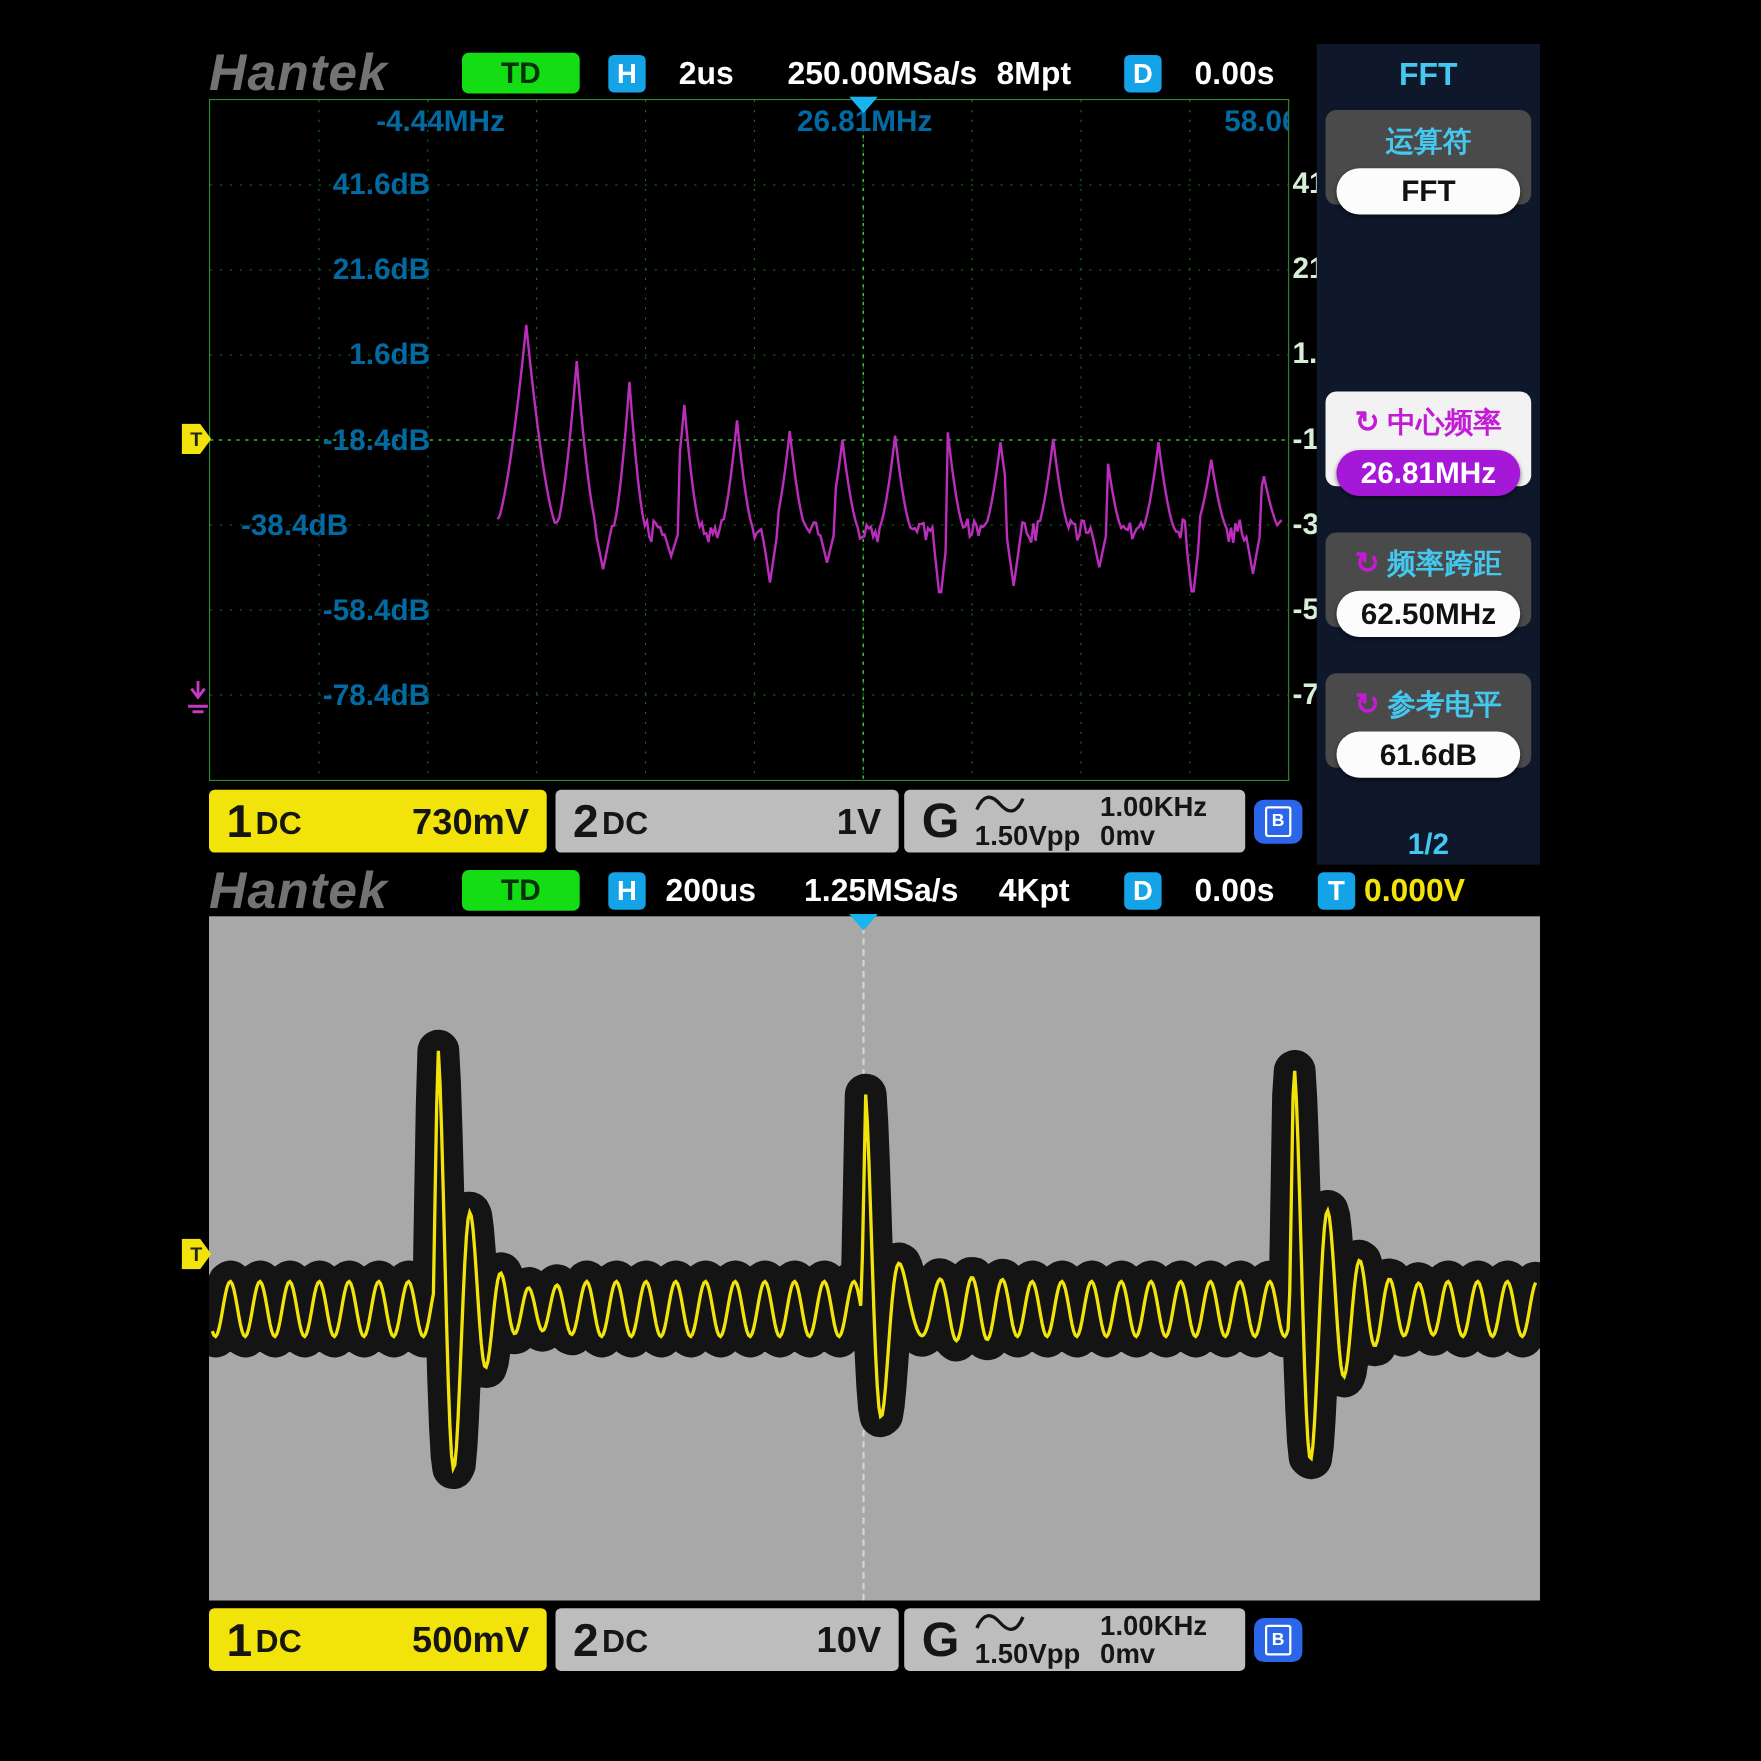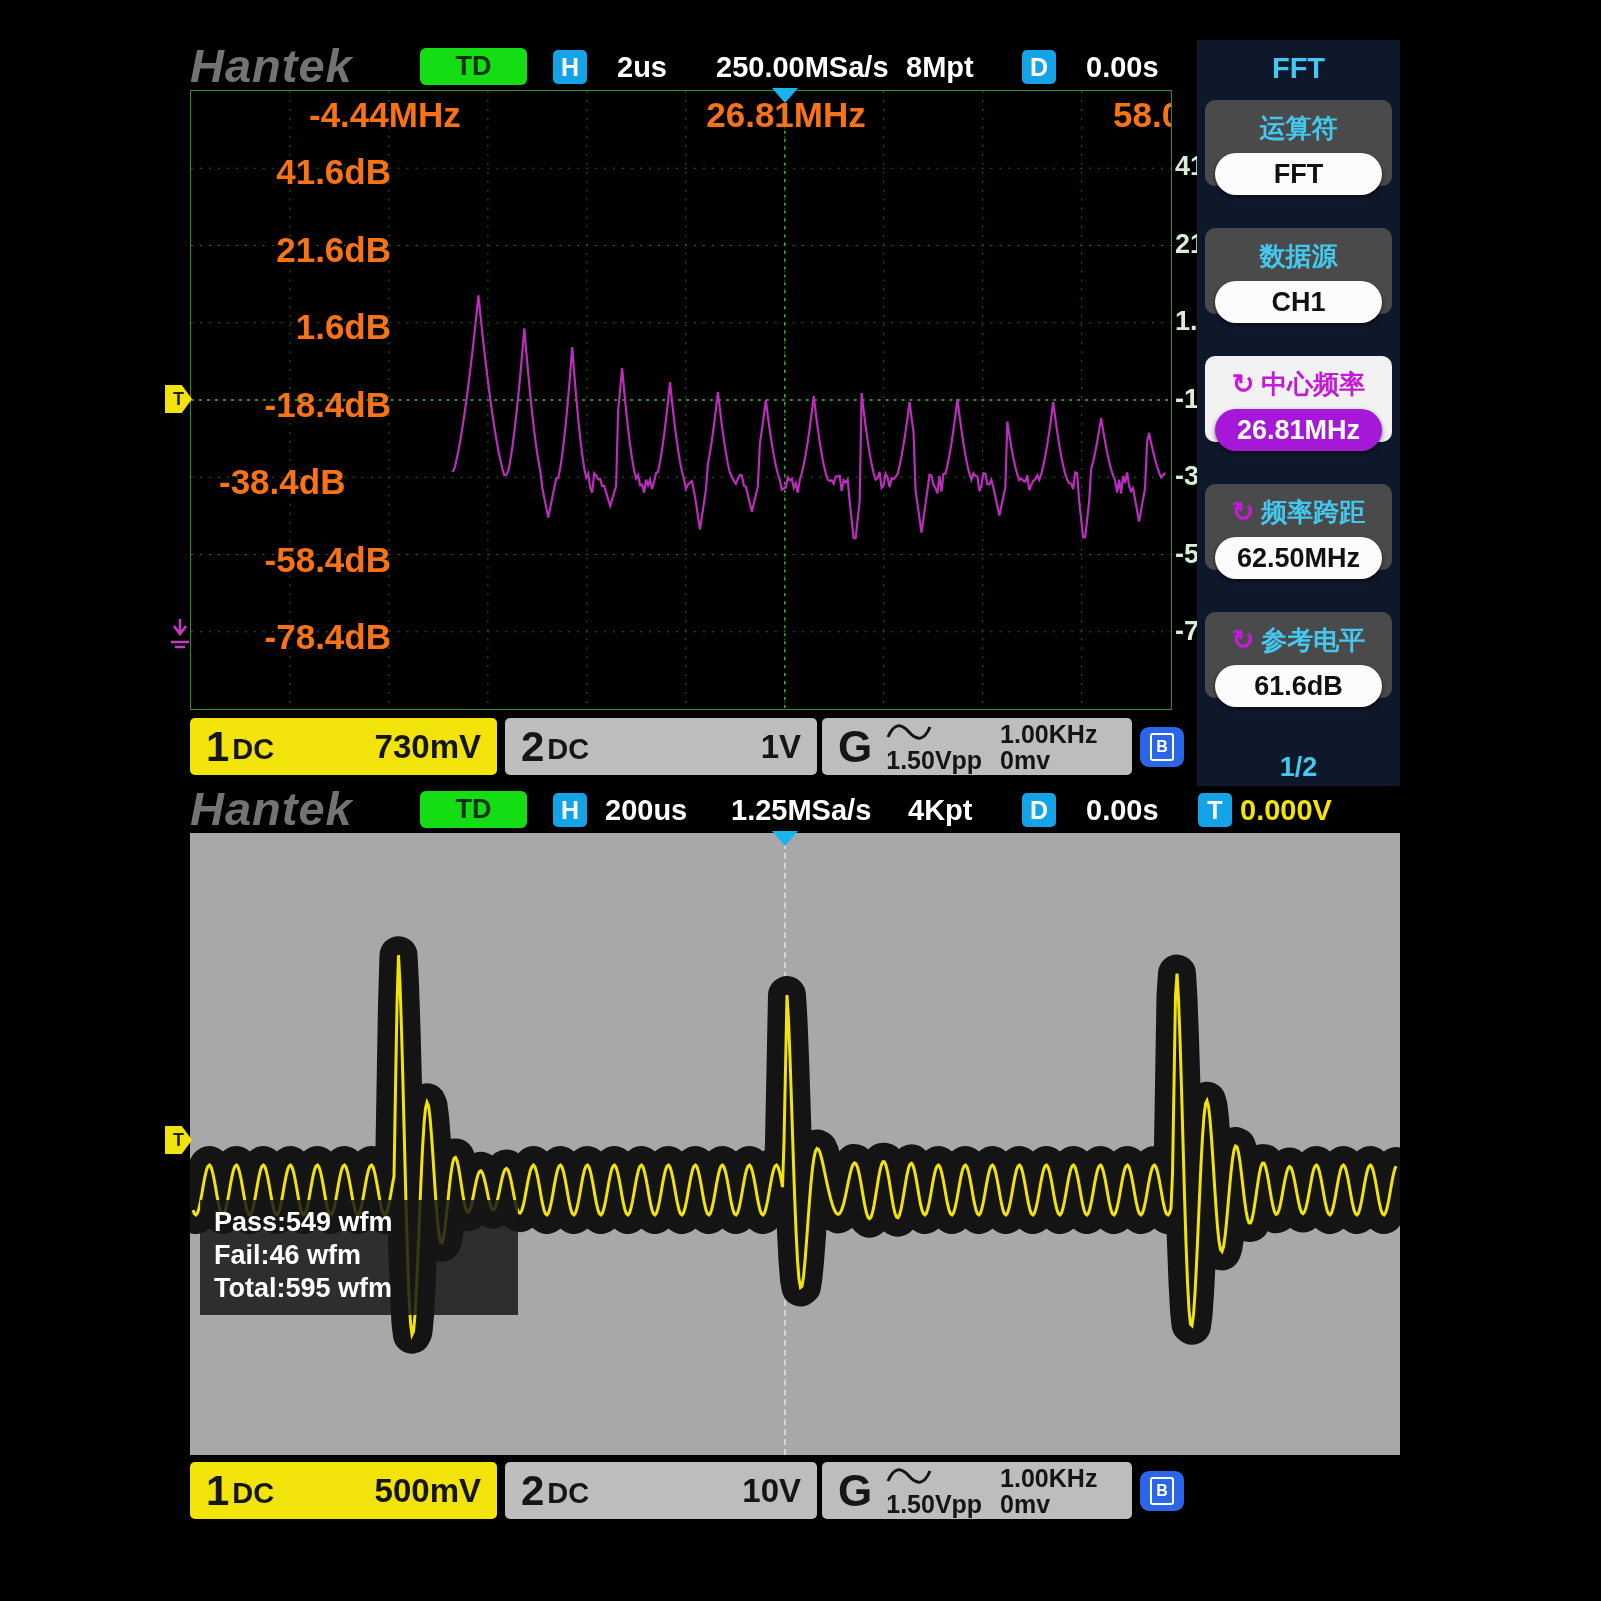--- a/index.html
+++ b/index.html
@@ -6,21 +6,21 @@
 html,body{background:#000}
 .stage{position:relative;width:1601px;height:1601px;background:#000;font-family:"Liberation Sans",sans-serif;overflow:hidden}
 .abs{position:absolute}
 .brand{font-style:italic;font-weight:700;font-size:47px;color:#737373;line-height:1;letter-spacing:1px}
 .badge-g{background:#14dd14;color:#05320b;font-weight:700;font-size:27px;display:flex;align-items:center;justify-content:center;border-radius:6px;width:107px;height:37px}
 .badge-c{background:#14a3e6;color:#fff;font-weight:700;font-size:25px;display:flex;align-items:center;justify-content:center;border-radius:5px;width:34px;height:34px}
 .htxt{color:#fff;font-weight:700;font-size:29px;white-space:nowrap;line-height:1}
 .graph1{left:190px;top:90px;width:982px;height:620px;background:#000;border:1px solid #2d8f2d;overflow:hidden}
 .graph2{left:190px;top:833px;width:1210px;height:622px;background:#a8a8a8;overflow:hidden}
 svg.layer{position:absolute;left:0;top:0;width:100%;height:100%}
-.glabel{position:absolute;color:#f97316;font-weight:700;font-size:35px;line-height:1;white-space:nowrap}
+.glabel{position:absolute;color:#0369a1;font-weight:700;font-size:27px;line-height:1;white-space:nowrap}
 .rlabel{color:#d6efd6;font-weight:700;font-size:27px;line-height:1;white-space:nowrap;z-index:1}
 .tri{width:0;height:0;border-left:13px solid transparent;border-right:13px solid transparent;border-top:15px solid #18b4ee;z-index:3}
 .tmark{width:27px;height:28px;background:#f2e40a;clip-path:polygon(0 0,62% 0,100% 50%,62% 100%,0 100%);color:#222;font-weight:700;font-size:18px;display:flex;align-items:center;justify-content:center;z-index:3}
 .chbox{height:57px;border-radius:5px;display:flex;align-items:center;padding:0 16px;color:#151515}
 .ch-y{background:#f2e40a}
 .ch-g{background:#bdbdbd}
 .chnum{font-size:42px;font-weight:700;line-height:1}
 .chcoup{font-size:29px;font-weight:700;margin-left:3px;margin-top:5px}
 .chval{margin-left:auto;font-size:33px;font-weight:700}
 .gletter{font-size:44px;font-weight:700;line-height:1}
@@ -131,24 +131,20 @@
   <div class="abs usb" style="left:1140px;top:727px">
     <div class="inner">B</div>
   </div>
 
   <div class="abs menu">
     <div class="mtitle">FFT</div>
     <div class="mitem" style="top:60px">
       <div class="mlabel">运算符</div>
       <div class="mval">FFT</div>
     </div>
-    <div class="mitem" style="top:188px">
-      <div class="mlabel">数据源</div>
-      <div class="mval">CH1</div>
-    </div>
     <div class="mitem sel" style="top:316px">
       <div class="mlabel">
           <span class="knob">↻</span>
           <span>中心频率</span>
         </div>
       <div class="mval">26.81MHz</div>
     </div>
     <div class="mitem" style="top:444px">
       <div class="mlabel">
           <span class="knob">↻</span>
@@ -181,25 +177,20 @@
     <div class="trigdash"></div>
     <svg class="layer" id="wave-svg" viewBox="0 0 1210 622" preserveAspectRatio="none">
         <path d="M3.0 377.1 L4.5 380.9 L6.0 382.0 L7.5 380.0 L9.0 375.2 L10.5 368.2 L12.0 359.9 L13.5 351.2 L15.0 343.3 L16.5 336.9 L18.0 333.1 L19.5 332.0 L21.0 334.0 L22.5 338.8 L24.0 345.8 L25.5 354.1 L27.0 362.8 L28.5 370.7 L30.0 377.1 L31.5 380.9 L33.0 382.0 L34.5 380.0 L36.0 375.2 L37.5 368.2 L39.0 359.9 L40.5 351.2 L42.0 343.3 L43.5 336.9 L45.0 333.1 L46.5 332.0 L48.0 334.0 L49.5 338.8 L51.0 345.8 L52.5 354.1 L54.0 362.8 L55.5 370.7 L57.0 377.1 L58.5 380.9 L60.0 382.0 L61.5 380.0 L63.0 375.2 L64.5 368.2 L66.0 359.9 L67.5 351.2 L69.0 343.3 L70.5 336.9 L72.0 333.1 L73.5 332.0 L75.0 334.0 L76.5 338.8 L78.0 345.8 L79.5 354.1 L81.0 362.8 L82.5 370.7 L84.0 377.1 L85.5 380.9 L87.0 382.0 L88.5 380.0 L90.0 375.2 L91.5 368.2 L93.0 359.9 L94.5 351.2 L96.0 343.3 L97.5 336.9 L99.0 333.1 L100.5 332.0 L102.0 334.0 L103.5 338.8 L105.0 345.8 L106.5 354.1 L108.0 362.8 L109.5 370.7 L111.0 377.1 L112.5 380.9 L114.0 382.0 L115.5 380.0 L117.0 375.2 L118.5 368.2 L120.0 359.9 L121.5 351.2 L123.0 343.3 L124.5 336.9 L126.0 333.1 L127.5 332.0 L129.0 334.0 L130.5 338.8 L132.0 345.8 L133.5 354.1 L135.0 362.8 L136.5 370.7 L138.0 377.1 L139.5 380.9 L141.0 382.0 L142.5 380.0 L144.0 375.2 L145.5 368.2 L147.0 359.9 L148.5 351.2 L150.0 343.3 L151.5 336.9 L153.0 333.1 L154.5 332.0 L156.0 334.0 L157.5 338.8 L159.0 345.8 L160.5 354.1 L162.0 362.8 L163.5 370.7 L165.0 377.1 L166.5 380.9 L168.0 382.0 L169.5 380.0 L171.0 375.2 L172.5 368.2 L174.0 359.9 L175.5 351.2 L177.0 343.3 L178.5 336.9 L180.0 333.1 L181.5 332.0 L183.0 334.0 L184.5 338.8 L186.0 345.8 L187.5 354.1 L189.0 362.8 L190.5 370.7 L192.0 377.1 L193.5 380.9 L195.0 382.0 L196.5 380.0 L198.0 375.2 L199.5 368.2 L201.0 359.9 L202.5 351.2 L204.0 343.3 L205.5 256.3 L207.0 171.8 L208.5 122.2 L210.0 151.1 L211.5 196.2 L213.0 251.9 L214.5 312.1 L216.0 370.8 L217.5 422.6 L219.0 463.3 L220.5 490.1 L222.0 501.7 L223.5 498.4 L225.0 481.9 L226.5 454.8 L228.0 420.9 L229.5 383.9 L231.0 347.8 L232.5 315.9 L234.0 291.2 L235.5 275.4 L237.0 269.3 L238.5 272.6 L240.0 284.3 L241.5 302.3 L243.0 324.2 L244.5 347.5 L246.0 369.5 L247.5 388.1 L249.0 401.5 L250.5 408.8 L252.0 409.8 L253.5 404.8 L255.0 395.0 L256.5 381.8 L258.0 367.1 L259.5 352.6 L261.0 340.1 L262.5 330.7 L264.0 325.4 L265.5 324.4 L267.0 327.5 L268.5 334.1 L270.0 343.0 L271.5 352.9 L273.0 362.6 L274.5 370.8 L276.0 376.5 L277.5 379.2 L279.0 378.7 L280.5 375.2 L282.0 369.4 L283.5 362.1 L285.0 354.3 L286.5 347.2 L288.0 341.7 L289.5 338.5 L291.0 337.9 L292.5 340.1 L294.0 344.6 L295.5 350.8 L297.0 357.9 L298.5 365.0 L300.0 370.9 L301.5 375.1 L303.0 376.8 L304.5 376.0 L306.0 372.6 L307.5 367.0 L309.0 360.1 L310.5 352.7 L312.0 345.7 L313.5 340.0 L315.0 336.4 L316.5 335.4 L318.0 337.0 L319.5 341.2 L321.0 347.5 L322.5 355.0 L324.0 362.9 L325.5 370.2 L327.0 375.9 L328.5 379.4 L330.0 380.1 L331.5 378.1 L333.0 373.5 L334.5 366.8 L336.0 358.8 L337.5 350.6 L339.0 343.1 L340.5 337.1 L342.0 333.6 L343.5 332.0 L345.0 334.0 L346.5 338.8 L348.0 345.8 L349.5 354.1 L351.0 362.8 L352.5 370.7 L354.0 377.1 L355.5 380.9 L357.0 382.0 L358.5 380.0 L360.0 375.2 L361.5 368.2 L363.0 359.9 L364.5 351.2 L366.0 343.3 L367.5 336.9 L369.0 333.1 L370.5 332.0 L372.0 334.0 L373.5 338.8 L375.0 345.8 L376.5 354.1 L378.0 362.8 L379.5 370.7 L381.0 377.1 L382.5 380.9 L384.0 382.0 L385.5 380.0 L387.0 375.2 L388.5 368.2 L390.0 359.9 L391.5 351.2 L393.0 343.3 L394.5 336.9 L396.0 333.1 L397.5 332.0 L399.0 334.0 L400.5 338.8 L402.0 345.8 L403.5 354.1 L405.0 362.8 L406.5 370.7 L408.0 377.1 L409.5 380.9 L411.0 382.0 L412.5 380.0 L414.0 375.2 L415.5 368.2 L417.0 359.9 L418.5 351.2 L420.0 343.3 L421.5 336.9 L423.0 333.1 L424.5 332.0 L426.0 334.0 L427.5 338.8 L429.0 345.8 L430.5 354.1 L432.0 362.8 L433.5 370.7 L435.0 377.1 L436.5 380.9 L438.0 382.0 L439.5 380.0 L441.0 375.2 L442.5 368.2 L444.0 359.9 L445.5 351.2 L447.0 343.3 L448.5 336.9 L450.0 333.1 L451.5 332.0 L453.0 334.0 L454.5 338.8 L456.0 345.8 L457.5 354.1 L459.0 362.8 L460.5 370.7 L462.0 377.1 L463.5 380.9 L465.0 382.0 L466.5 380.0 L468.0 375.2 L469.5 368.2 L471.0 359.9 L472.5 351.2 L474.0 343.3 L475.5 336.9 L477.0 333.1 L478.5 332.0 L480.0 334.0 L481.5 338.8 L483.0 345.8 L484.5 354.1 L486.0 362.8 L487.5 370.7 L489.0 377.1 L490.5 380.9 L492.0 382.0 L493.5 380.0 L495.0 375.2 L496.5 368.2 L498.0 359.9 L499.5 351.2 L501.0 343.3 L502.5 336.9 L504.0 333.1 L505.5 332.0 L507.0 334.0 L508.5 338.8 L510.0 345.8 L511.5 354.1 L513.0 362.8 L514.5 370.7 L516.0 377.1 L517.5 380.9 L519.0 382.0 L520.5 380.0 L522.0 375.2 L523.5 368.2 L525.0 359.9 L526.5 351.2 L528.0 343.3 L529.5 336.9 L531.0 333.1 L532.5 332.0 L534.0 334.0 L535.5 338.8 L537.0 345.8 L538.5 354.1 L540.0 362.8 L541.5 370.7 L543.0 377.1 L544.5 380.9 L546.0 382.0 L547.5 380.0 L549.0 375.2 L550.5 368.2 L552.0 359.9 L553.5 351.2 L555.0 343.3 L556.5 336.9 L558.0 333.1 L559.5 332.0 L561.0 334.0 L562.5 338.8 L564.0 345.8 L565.5 354.1 L567.0 362.8 L568.5 370.7 L570.0 377.1 L571.5 380.9 L573.0 382.0 L574.5 380.0 L576.0 375.2 L577.5 368.2 L579.0 359.9 L580.5 351.2 L582.0 343.3 L583.5 336.9 L585.0 333.1 L586.5 332.0 L588.0 334.0 L589.5 338.8 L591.0 345.8 L592.5 354.1 L594.0 309.0 L595.5 236.4 L597.0 162.1 L598.5 187.3 L600.0 224.7 L601.5 269.3 L603.0 315.9 L604.5 360.1 L606.0 398.0 L607.5 427.2 L609.0 446.1 L610.5 454.5 L612.0 453.2 L613.5 443.7 L615.0 428.1 L616.5 408.8 L618.0 388.0 L619.5 367.8 L621.0 349.8 L622.5 335.2 L624.0 324.6 L625.5 318.1 L627.0 315.5 L628.5 316.3 L630.0 319.7 L631.5 324.9 L633.0 331.4 L634.5 338.5 L636.0 345.7 L637.5 352.7 L639.0 359.2 L640.5 365.2 L642.0 370.4 L643.5 374.8 L645.0 378.2 L646.5 380.4 L648.0 381.3 L649.5 380.7 L651.0 378.4 L652.5 374.6 L654.0 369.3 L655.5 362.8 L657.0 355.5 L658.5 348.1 L660.0 341.2 L661.5 335.5 L663.0 331.6 L664.5 329.9 L666.0 330.8 L667.5 334.2 L669.0 340.0 L670.5 347.6 L672.0 356.3 L673.5 365.2 L675.0 373.4 L676.5 380.0 L678.0 384.3 L679.5 385.7 L681.0 384.1 L682.5 379.5 L684.0 372.6 L685.5 363.8 L687.0 354.4 L688.5 345.2 L690.0 337.3 L691.5 331.5 L693.0 328.7 L694.5 328.9 L696.0 332.4 L697.5 338.6 L699.0 346.8 L700.5 356.2 L702.0 365.6 L703.5 374.0 L705.0 380.4 L706.5 384.1 L708.0 384.6 L709.5 381.9 L711.0 376.4 L712.5 368.6 L714.0 359.5 L715.5 350.2 L717.0 341.8 L718.5 335.2 L720.0 331.2 L721.5 330.3 L723.0 332.5 L724.5 337.6 L726.0 345.0 L727.5 353.7 L729.0 362.8 L730.5 371.2 L732.0 377.1 L733.5 380.9 L735.0 382.0 L736.5 380.0 L738.0 375.2 L739.5 368.2 L741.0 359.9 L742.5 351.2 L744.0 343.3 L745.5 336.9 L747.0 333.1 L748.5 332.0 L750.0 334.0 L751.5 338.8 L753.0 345.8 L754.5 354.1 L756.0 362.8 L757.5 370.7 L759.0 377.1 L760.5 380.9 L762.0 382.0 L763.5 380.0 L765.0 375.2 L766.5 368.2 L768.0 359.9 L769.5 351.2 L771.0 343.3 L772.5 336.9 L774.0 333.1 L775.5 332.0 L777.0 334.0 L778.5 338.8 L780.0 345.8 L781.5 354.1 L783.0 362.8 L784.5 370.7 L786.0 377.1 L787.5 380.9 L789.0 382.0 L790.5 380.0 L792.0 375.2 L793.5 368.2 L795.0 359.9 L796.5 351.2 L798.0 343.3 L799.5 336.9 L801.0 333.1 L802.5 332.0 L804.0 334.0 L805.5 338.8 L807.0 345.8 L808.5 354.1 L810.0 362.8 L811.5 370.7 L813.0 377.1 L814.5 380.9 L816.0 382.0 L817.5 380.0 L819.0 375.2 L820.5 368.2 L822.0 359.9 L823.5 351.2 L825.0 343.3 L826.5 336.9 L828.0 333.1 L829.5 332.0 L831.0 334.0 L832.5 338.8 L834.0 345.8 L835.5 354.1 L837.0 362.8 L838.5 370.7 L840.0 377.1 L841.5 380.9 L843.0 382.0 L844.5 380.0 L846.0 375.2 L847.5 368.2 L849.0 359.9 L850.5 351.2 L852.0 343.3 L853.5 336.9 L855.0 333.1 L856.5 332.0 L858.0 334.0 L859.5 338.8 L861.0 345.8 L862.5 354.1 L864.0 362.8 L865.5 370.7 L867.0 377.1 L868.5 380.9 L870.0 382.0 L871.5 380.0 L873.0 375.2 L874.5 368.2 L876.0 359.9 L877.5 351.2 L879.0 343.3 L880.5 336.9 L882.0 333.1 L883.5 332.0 L885.0 334.0 L886.5 338.8 L888.0 345.8 L889.5 354.1 L891.0 362.8 L892.5 370.7 L894.0 377.1 L895.5 380.9 L897.0 382.0 L898.5 380.0 L900.0 375.2 L901.5 368.2 L903.0 359.9 L904.5 351.2 L906.0 343.3 L907.5 336.9 L909.0 333.1 L910.5 332.0 L912.0 334.0 L913.5 338.8 L915.0 345.8 L916.5 354.1 L918.0 362.8 L919.5 370.7 L921.0 377.1 L922.5 380.9 L924.0 382.0 L925.5 380.0 L927.0 375.2 L928.5 368.2 L930.0 359.9 L931.5 351.2 L933.0 343.3 L934.5 336.9 L936.0 333.1 L937.5 332.0 L939.0 334.0 L940.5 338.8 L942.0 345.8 L943.5 354.1 L945.0 362.8 L946.5 370.7 L948.0 377.1 L949.5 380.9 L951.0 382.0 L952.5 380.0 L954.0 375.2 L955.5 368.2 L957.0 359.9 L958.5 351.2 L960.0 343.3 L961.5 336.9 L963.0 333.1 L964.5 332.0 L966.0 334.0 L967.5 338.8 L969.0 345.8 L970.5 354.1 L972.0 362.8 L973.5 370.7 L975.0 377.1 L976.5 380.9 L978.0 382.0 L979.5 380.0 L981.0 375.2 L982.5 341.3 L984.0 252.4 L985.5 163.1 L987.0 140.6 L988.5 166.2 L990.0 206.0 L991.5 255.4 L993.0 309.2 L994.5 362.3 L996.0 410.2 L997.5 449.3 L999.0 476.8 L1000.5 491.3 L1002.0 492.7 L1003.5 481.7 L1005.0 460.5 L1006.5 431.6 L1008.0 398.3 L1009.5 363.8 L1011.0 331.4 L1012.5 303.7 L1014.0 283.2 L1015.5 271.0 L1017.0 267.8 L1018.5 273.3 L1020.0 286.3 L1021.5 305.2 L1023.0 327.8 L1024.5 351.6 L1026.0 374.3 L1027.5 393.8 L1029.0 408.3 L1030.5 416.6 L1032.0 418.4 L1033.5 413.8 L1035.0 403.7 L1036.5 389.5 L1038.0 372.7 L1039.5 355.4 L1041.0 339.3 L1042.5 326.2 L1044.0 317.1 L1045.5 313.0 L1047.0 313.9 L1048.5 319.5 L1050.0 328.9 L1051.5 341.0 L1053.0 354.1 L1054.5 366.9 L1056.0 377.8 L1057.5 385.7 L1059.0 389.9 L1060.5 390.0 L1062.0 386.2 L1063.5 379.1 L1065.0 369.7 L1066.5 359.2 L1068.0 348.9 L1069.5 340.0 L1071.0 333.5 L1072.5 330.1 L1074.0 330.2 L1075.5 333.6 L1077.0 339.8 L1078.5 348.0 L1080.0 357.1 L1081.5 366.0 L1083.0 373.5 L1084.5 378.8 L1086.0 381.3 L1087.5 380.6 L1089.0 377.0 L1090.5 370.9 L1092.0 363.1 L1093.5 354.6 L1095.0 346.5 L1096.5 339.8 L1098.0 335.2 L1099.5 333.5 L1101.0 334.7 L1102.5 338.7 L1104.0 345.0 L1105.5 352.8 L1107.0 361.1 L1108.5 368.9 L1110.0 375.2 L1111.5 379.3 L1113.0 380.6 L1114.5 379.0 L1116.0 374.7 L1117.5 368.2 L1119.0 360.2 L1120.5 351.9 L1122.0 343.3 L1123.5 336.9 L1125.0 333.1 L1126.5 332.0 L1128.0 334.0 L1129.5 338.8 L1131.0 345.8 L1132.5 354.1 L1134.0 362.8 L1135.5 370.7 L1137.0 377.1 L1138.5 380.9 L1140.0 382.0 L1141.5 380.0 L1143.0 375.2 L1144.5 368.2 L1146.0 359.9 L1147.5 351.2 L1149.0 343.3 L1150.5 336.9 L1152.0 333.1 L1153.5 332.0 L1155.0 334.0 L1156.5 338.8 L1158.0 345.8 L1159.5 354.1 L1161.0 362.8 L1162.5 370.7 L1164.0 377.1 L1165.5 380.9 L1167.0 382.0 L1168.5 380.0 L1170.0 375.2 L1171.5 368.2 L1173.0 359.9 L1174.5 351.2 L1176.0 343.3 L1177.5 336.9 L1179.0 333.1 L1180.5 332.0 L1182.0 334.0 L1183.5 338.8 L1185.0 345.8 L1186.5 354.1 L1188.0 362.8 L1189.5 370.7 L1191.0 377.1 L1192.5 380.9 L1194.0 382.0 L1195.5 380.0 L1197.0 375.2 L1198.5 368.2 L1200.0 359.9 L1201.5 351.2 L1203.0 343.3 L1204.5 336.9 L1206.0 333.1" fill="none" stroke="#141414" stroke-width="38" stroke-linejoin="round" stroke-linecap="round"></path>
         <path d="M3.0 377.1 L4.5 380.9 L6.0 382.0 L7.5 380.0 L9.0 375.2 L10.5 368.2 L12.0 359.9 L13.5 351.2 L15.0 343.3 L16.5 336.9 L18.0 333.1 L19.5 332.0 L21.0 334.0 L22.5 338.8 L24.0 345.8 L25.5 354.1 L27.0 362.8 L28.5 370.7 L30.0 377.1 L31.5 380.9 L33.0 382.0 L34.5 380.0 L36.0 375.2 L37.5 368.2 L39.0 359.9 L40.5 351.2 L42.0 343.3 L43.5 336.9 L45.0 333.1 L46.5 332.0 L48.0 334.0 L49.5 338.8 L51.0 345.8 L52.5 354.1 L54.0 362.8 L55.5 370.7 L57.0 377.1 L58.5 380.9 L60.0 382.0 L61.5 380.0 L63.0 375.2 L64.5 368.2 L66.0 359.9 L67.5 351.2 L69.0 343.3 L70.5 336.9 L72.0 333.1 L73.5 332.0 L75.0 334.0 L76.5 338.8 L78.0 345.8 L79.5 354.1 L81.0 362.8 L82.5 370.7 L84.0 377.1 L85.5 380.9 L87.0 382.0 L88.5 380.0 L90.0 375.2 L91.5 368.2 L93.0 359.9 L94.5 351.2 L96.0 343.3 L97.5 336.9 L99.0 333.1 L100.5 332.0 L102.0 334.0 L103.5 338.8 L105.0 345.8 L106.5 354.1 L108.0 362.8 L109.5 370.7 L111.0 377.1 L112.5 380.9 L114.0 382.0 L115.5 380.0 L117.0 375.2 L118.5 368.2 L120.0 359.9 L121.5 351.2 L123.0 343.3 L124.5 336.9 L126.0 333.1 L127.5 332.0 L129.0 334.0 L130.5 338.8 L132.0 345.8 L133.5 354.1 L135.0 362.8 L136.5 370.7 L138.0 377.1 L139.5 380.9 L141.0 382.0 L142.5 380.0 L144.0 375.2 L145.5 368.2 L147.0 359.9 L148.5 351.2 L150.0 343.3 L151.5 336.9 L153.0 333.1 L154.5 332.0 L156.0 334.0 L157.5 338.8 L159.0 345.8 L160.5 354.1 L162.0 362.8 L163.5 370.7 L165.0 377.1 L166.5 380.9 L168.0 382.0 L169.5 380.0 L171.0 375.2 L172.5 368.2 L174.0 359.9 L175.5 351.2 L177.0 343.3 L178.5 336.9 L180.0 333.1 L181.5 332.0 L183.0 334.0 L184.5 338.8 L186.0 345.8 L187.5 354.1 L189.0 362.8 L190.5 370.7 L192.0 377.1 L193.5 380.9 L195.0 382.0 L196.5 380.0 L198.0 375.2 L199.5 368.2 L201.0 359.9 L202.5 351.2 L204.0 343.3 L205.5 256.3 L207.0 171.8 L208.5 122.2 L210.0 151.1 L211.5 196.2 L213.0 251.9 L214.5 312.1 L216.0 370.8 L217.5 422.6 L219.0 463.3 L220.5 490.1 L222.0 501.7 L223.5 498.4 L225.0 481.9 L226.5 454.8 L228.0 420.9 L229.5 383.9 L231.0 347.8 L232.5 315.9 L234.0 291.2 L235.5 275.4 L237.0 269.3 L238.5 272.6 L240.0 284.3 L241.5 302.3 L243.0 324.2 L244.5 347.5 L246.0 369.5 L247.5 388.1 L249.0 401.5 L250.5 408.8 L252.0 409.8 L253.5 404.8 L255.0 395.0 L256.5 381.8 L258.0 367.1 L259.5 352.6 L261.0 340.1 L262.5 330.7 L264.0 325.4 L265.5 324.4 L267.0 327.5 L268.5 334.1 L270.0 343.0 L271.5 352.9 L273.0 362.6 L274.5 370.8 L276.0 376.5 L277.5 379.2 L279.0 378.7 L280.5 375.2 L282.0 369.4 L283.5 362.1 L285.0 354.3 L286.5 347.2 L288.0 341.7 L289.5 338.5 L291.0 337.9 L292.5 340.1 L294.0 344.6 L295.5 350.8 L297.0 357.9 L298.5 365.0 L300.0 370.9 L301.5 375.1 L303.0 376.8 L304.5 376.0 L306.0 372.6 L307.5 367.0 L309.0 360.1 L310.5 352.7 L312.0 345.7 L313.5 340.0 L315.0 336.4 L316.5 335.4 L318.0 337.0 L319.5 341.2 L321.0 347.5 L322.5 355.0 L324.0 362.9 L325.5 370.2 L327.0 375.9 L328.5 379.4 L330.0 380.1 L331.5 378.1 L333.0 373.5 L334.5 366.8 L336.0 358.8 L337.5 350.6 L339.0 343.1 L340.5 337.1 L342.0 333.6 L343.5 332.0 L345.0 334.0 L346.5 338.8 L348.0 345.8 L349.5 354.1 L351.0 362.8 L352.5 370.7 L354.0 377.1 L355.5 380.9 L357.0 382.0 L358.5 380.0 L360.0 375.2 L361.5 368.2 L363.0 359.9 L364.5 351.2 L366.0 343.3 L367.5 336.9 L369.0 333.1 L370.5 332.0 L372.0 334.0 L373.5 338.8 L375.0 345.8 L376.5 354.1 L378.0 362.8 L379.5 370.7 L381.0 377.1 L382.5 380.9 L384.0 382.0 L385.5 380.0 L387.0 375.2 L388.5 368.2 L390.0 359.9 L391.5 351.2 L393.0 343.3 L394.5 336.9 L396.0 333.1 L397.5 332.0 L399.0 334.0 L400.5 338.8 L402.0 345.8 L403.5 354.1 L405.0 362.8 L406.5 370.7 L408.0 377.1 L409.5 380.9 L411.0 382.0 L412.5 380.0 L414.0 375.2 L415.5 368.2 L417.0 359.9 L418.5 351.2 L420.0 343.3 L421.5 336.9 L423.0 333.1 L424.5 332.0 L426.0 334.0 L427.5 338.8 L429.0 345.8 L430.5 354.1 L432.0 362.8 L433.5 370.7 L435.0 377.1 L436.5 380.9 L438.0 382.0 L439.5 380.0 L441.0 375.2 L442.5 368.2 L444.0 359.9 L445.5 351.2 L447.0 343.3 L448.5 336.9 L450.0 333.1 L451.5 332.0 L453.0 334.0 L454.5 338.8 L456.0 345.8 L457.5 354.1 L459.0 362.8 L460.5 370.7 L462.0 377.1 L463.5 380.9 L465.0 382.0 L466.5 380.0 L468.0 375.2 L469.5 368.2 L471.0 359.9 L472.5 351.2 L474.0 343.3 L475.5 336.9 L477.0 333.1 L478.5 332.0 L480.0 334.0 L481.5 338.8 L483.0 345.8 L484.5 354.1 L486.0 362.8 L487.5 370.7 L489.0 377.1 L490.5 380.9 L492.0 382.0 L493.5 380.0 L495.0 375.2 L496.5 368.2 L498.0 359.9 L499.5 351.2 L501.0 343.3 L502.5 336.9 L504.0 333.1 L505.5 332.0 L507.0 334.0 L508.5 338.8 L510.0 345.8 L511.5 354.1 L513.0 362.8 L514.5 370.7 L516.0 377.1 L517.5 380.9 L519.0 382.0 L520.5 380.0 L522.0 375.2 L523.5 368.2 L525.0 359.9 L526.5 351.2 L528.0 343.3 L529.5 336.9 L531.0 333.1 L532.5 332.0 L534.0 334.0 L535.5 338.8 L537.0 345.8 L538.5 354.1 L540.0 362.8 L541.5 370.7 L543.0 377.1 L544.5 380.9 L546.0 382.0 L547.5 380.0 L549.0 375.2 L550.5 368.2 L552.0 359.9 L553.5 351.2 L555.0 343.3 L556.5 336.9 L558.0 333.1 L559.5 332.0 L561.0 334.0 L562.5 338.8 L564.0 345.8 L565.5 354.1 L567.0 362.8 L568.5 370.7 L570.0 377.1 L571.5 380.9 L573.0 382.0 L574.5 380.0 L576.0 375.2 L577.5 368.2 L579.0 359.9 L580.5 351.2 L582.0 343.3 L583.5 336.9 L585.0 333.1 L586.5 332.0 L588.0 334.0 L589.5 338.8 L591.0 345.8 L592.5 354.1 L594.0 309.0 L595.5 236.4 L597.0 162.1 L598.5 187.3 L600.0 224.7 L601.5 269.3 L603.0 315.9 L604.5 360.1 L606.0 398.0 L607.5 427.2 L609.0 446.1 L610.5 454.5 L612.0 453.2 L613.5 443.7 L615.0 428.1 L616.5 408.8 L618.0 388.0 L619.5 367.8 L621.0 349.8 L622.5 335.2 L624.0 324.6 L625.5 318.1 L627.0 315.5 L628.5 316.3 L630.0 319.7 L631.5 324.9 L633.0 331.4 L634.5 338.5 L636.0 345.7 L637.5 352.7 L639.0 359.2 L640.5 365.2 L642.0 370.4 L643.5 374.8 L645.0 378.2 L646.5 380.4 L648.0 381.3 L649.5 380.7 L651.0 378.4 L652.5 374.6 L654.0 369.3 L655.5 362.8 L657.0 355.5 L658.5 348.1 L660.0 341.2 L661.5 335.5 L663.0 331.6 L664.5 329.9 L666.0 330.8 L667.5 334.2 L669.0 340.0 L670.5 347.6 L672.0 356.3 L673.5 365.2 L675.0 373.4 L676.5 380.0 L678.0 384.3 L679.5 385.7 L681.0 384.1 L682.5 379.5 L684.0 372.6 L685.5 363.8 L687.0 354.4 L688.5 345.2 L690.0 337.3 L691.5 331.5 L693.0 328.7 L694.5 328.9 L696.0 332.4 L697.5 338.6 L699.0 346.8 L700.5 356.2 L702.0 365.6 L703.5 374.0 L705.0 380.4 L706.5 384.1 L708.0 384.6 L709.5 381.9 L711.0 376.4 L712.5 368.6 L714.0 359.5 L715.5 350.2 L717.0 341.8 L718.5 335.2 L720.0 331.2 L721.5 330.3 L723.0 332.5 L724.5 337.6 L726.0 345.0 L727.5 353.7 L729.0 362.8 L730.5 371.2 L732.0 377.1 L733.5 380.9 L735.0 382.0 L736.5 380.0 L738.0 375.2 L739.5 368.2 L741.0 359.9 L742.5 351.2 L744.0 343.3 L745.5 336.9 L747.0 333.1 L748.5 332.0 L750.0 334.0 L751.5 338.8 L753.0 345.8 L754.5 354.1 L756.0 362.8 L757.5 370.7 L759.0 377.1 L760.5 380.9 L762.0 382.0 L763.5 380.0 L765.0 375.2 L766.5 368.2 L768.0 359.9 L769.5 351.2 L771.0 343.3 L772.5 336.9 L774.0 333.1 L775.5 332.0 L777.0 334.0 L778.5 338.8 L780.0 345.8 L781.5 354.1 L783.0 362.8 L784.5 370.7 L786.0 377.1 L787.5 380.9 L789.0 382.0 L790.5 380.0 L792.0 375.2 L793.5 368.2 L795.0 359.9 L796.5 351.2 L798.0 343.3 L799.5 336.9 L801.0 333.1 L802.5 332.0 L804.0 334.0 L805.5 338.8 L807.0 345.8 L808.5 354.1 L810.0 362.8 L811.5 370.7 L813.0 377.1 L814.5 380.9 L816.0 382.0 L817.5 380.0 L819.0 375.2 L820.5 368.2 L822.0 359.9 L823.5 351.2 L825.0 343.3 L826.5 336.9 L828.0 333.1 L829.5 332.0 L831.0 334.0 L832.5 338.8 L834.0 345.8 L835.5 354.1 L837.0 362.8 L838.5 370.7 L840.0 377.1 L841.5 380.9 L843.0 382.0 L844.5 380.0 L846.0 375.2 L847.5 368.2 L849.0 359.9 L850.5 351.2 L852.0 343.3 L853.5 336.9 L855.0 333.1 L856.5 332.0 L858.0 334.0 L859.5 338.8 L861.0 345.8 L862.5 354.1 L864.0 362.8 L865.5 370.7 L867.0 377.1 L868.5 380.9 L870.0 382.0 L871.5 380.0 L873.0 375.2 L874.5 368.2 L876.0 359.9 L877.5 351.2 L879.0 343.3 L880.5 336.9 L882.0 333.1 L883.5 332.0 L885.0 334.0 L886.5 338.8 L888.0 345.8 L889.5 354.1 L891.0 362.8 L892.5 370.7 L894.0 377.1 L895.5 380.9 L897.0 382.0 L898.5 380.0 L900.0 375.2 L901.5 368.2 L903.0 359.9 L904.5 351.2 L906.0 343.3 L907.5 336.9 L909.0 333.1 L910.5 332.0 L912.0 334.0 L913.5 338.8 L915.0 345.8 L916.5 354.1 L918.0 362.8 L919.5 370.7 L921.0 377.1 L922.5 380.9 L924.0 382.0 L925.5 380.0 L927.0 375.2 L928.5 368.2 L930.0 359.9 L931.5 351.2 L933.0 343.3 L934.5 336.9 L936.0 333.1 L937.5 332.0 L939.0 334.0 L940.5 338.8 L942.0 345.8 L943.5 354.1 L945.0 362.8 L946.5 370.7 L948.0 377.1 L949.5 380.9 L951.0 382.0 L952.5 380.0 L954.0 375.2 L955.5 368.2 L957.0 359.9 L958.5 351.2 L960.0 343.3 L961.5 336.9 L963.0 333.1 L964.5 332.0 L966.0 334.0 L967.5 338.8 L969.0 345.8 L970.5 354.1 L972.0 362.8 L973.5 370.7 L975.0 377.1 L976.5 380.9 L978.0 382.0 L979.5 380.0 L981.0 375.2 L982.5 341.3 L984.0 252.4 L985.5 163.1 L987.0 140.6 L988.5 166.2 L990.0 206.0 L991.5 255.4 L993.0 309.2 L994.5 362.3 L996.0 410.2 L997.5 449.3 L999.0 476.8 L1000.5 491.3 L1002.0 492.7 L1003.5 481.7 L1005.0 460.5 L1006.5 431.6 L1008.0 398.3 L1009.5 363.8 L1011.0 331.4 L1012.5 303.7 L1014.0 283.2 L1015.5 271.0 L1017.0 267.8 L1018.5 273.3 L1020.0 286.3 L1021.5 305.2 L1023.0 327.8 L1024.5 351.6 L1026.0 374.3 L1027.5 393.8 L1029.0 408.3 L1030.5 416.6 L1032.0 418.4 L1033.5 413.8 L1035.0 403.7 L1036.5 389.5 L1038.0 372.7 L1039.5 355.4 L1041.0 339.3 L1042.5 326.2 L1044.0 317.1 L1045.5 313.0 L1047.0 313.9 L1048.5 319.5 L1050.0 328.9 L1051.5 341.0 L1053.0 354.1 L1054.5 366.9 L1056.0 377.8 L1057.5 385.7 L1059.0 389.9 L1060.5 390.0 L1062.0 386.2 L1063.5 379.1 L1065.0 369.7 L1066.5 359.2 L1068.0 348.9 L1069.5 340.0 L1071.0 333.5 L1072.5 330.1 L1074.0 330.2 L1075.5 333.6 L1077.0 339.8 L1078.5 348.0 L1080.0 357.1 L1081.5 366.0 L1083.0 373.5 L1084.5 378.8 L1086.0 381.3 L1087.5 380.6 L1089.0 377.0 L1090.5 370.9 L1092.0 363.1 L1093.5 354.6 L1095.0 346.5 L1096.5 339.8 L1098.0 335.2 L1099.5 333.5 L1101.0 334.7 L1102.5 338.7 L1104.0 345.0 L1105.5 352.8 L1107.0 361.1 L1108.5 368.9 L1110.0 375.2 L1111.5 379.3 L1113.0 380.6 L1114.5 379.0 L1116.0 374.7 L1117.5 368.2 L1119.0 360.2 L1120.5 351.9 L1122.0 343.3 L1123.5 336.9 L1125.0 333.1 L1126.5 332.0 L1128.0 334.0 L1129.5 338.8 L1131.0 345.8 L1132.5 354.1 L1134.0 362.8 L1135.5 370.7 L1137.0 377.1 L1138.5 380.9 L1140.0 382.0 L1141.5 380.0 L1143.0 375.2 L1144.5 368.2 L1146.0 359.9 L1147.5 351.2 L1149.0 343.3 L1150.5 336.9 L1152.0 333.1 L1153.5 332.0 L1155.0 334.0 L1156.5 338.8 L1158.0 345.8 L1159.5 354.1 L1161.0 362.8 L1162.5 370.7 L1164.0 377.1 L1165.5 380.9 L1167.0 382.0 L1168.5 380.0 L1170.0 375.2 L1171.5 368.2 L1173.0 359.9 L1174.5 351.2 L1176.0 343.3 L1177.5 336.9 L1179.0 333.1 L1180.5 332.0 L1182.0 334.0 L1183.5 338.8 L1185.0 345.8 L1186.5 354.1 L1188.0 362.8 L1189.5 370.7 L1191.0 377.1 L1192.5 380.9 L1194.0 382.0 L1195.5 380.0 L1197.0 375.2 L1198.5 368.2 L1200.0 359.9 L1201.5 351.2 L1203.0 343.3 L1204.5 336.9 L1206.0 333.1" fill="none" stroke="#f2e40a" stroke-width="3"></path>
       </svg>
   </div>
 
   <div class="abs tri" style="left:772px;top:831px"></div>
   <div class="abs tmark" style="left:165px;top:1126px">T</div>
 
-  <div class="abs passbox">
-    <div class="passline">Pass:549 wfm</div>
-    <div class="passline">Fail:46 wfm</div>
-    <div class="passline">Total:595 wfm</div>
-  </div>
 
   <div class="abs chbox ch-y" style="left:190px;top:1462px;width:307px">
     <span class="chnum">1</span>
     <span class="chcoup">DC</span>
     <span class="chval">500mV</span>
   </div>
   <div class="abs chbox ch-g" style="left:505px;top:1462px;width:312px">
     <span class="chnum">2</span>
     <span class="chcoup">DC</span>
     <span class="chval">10V</span>

